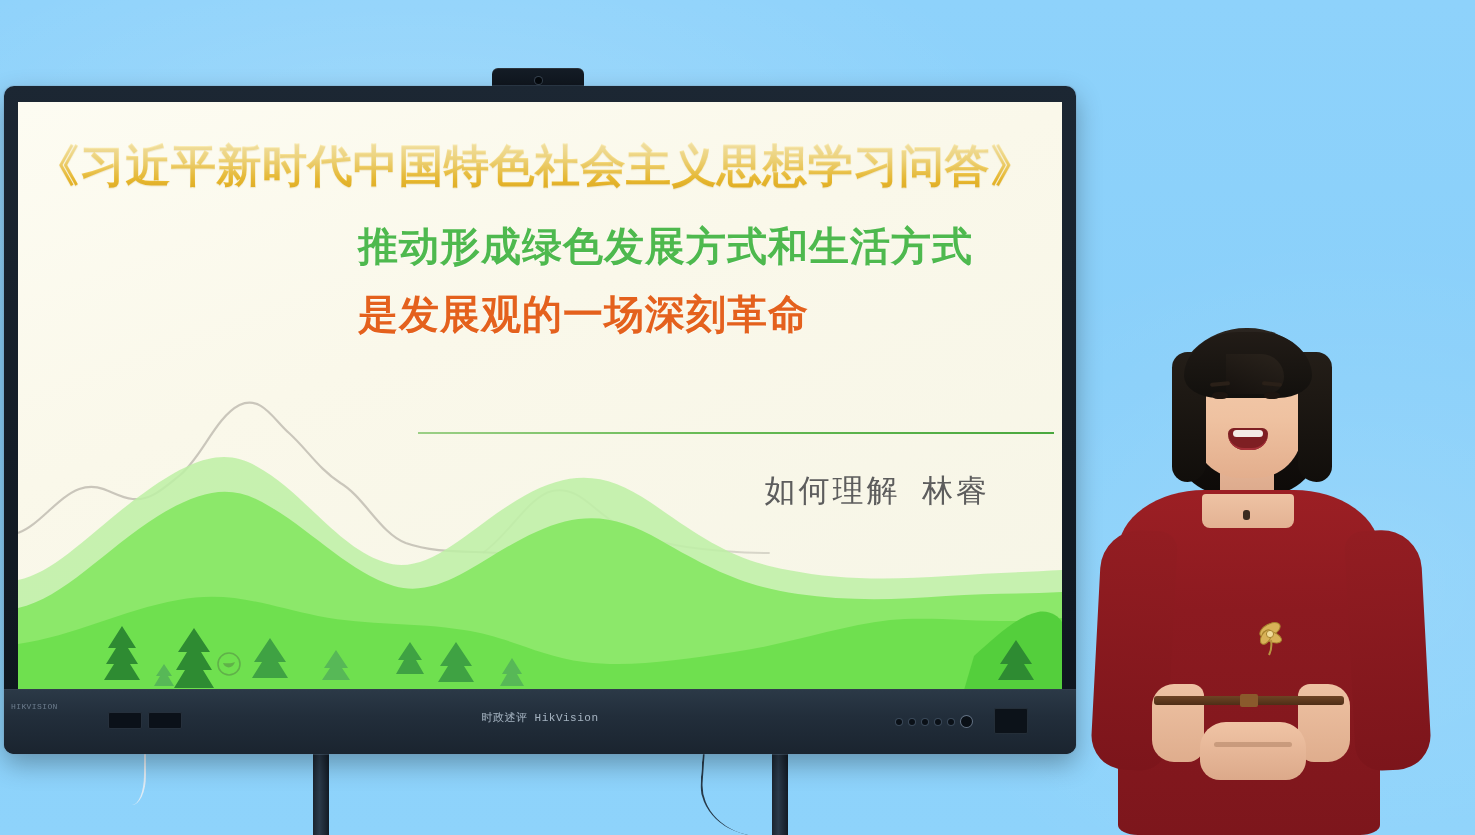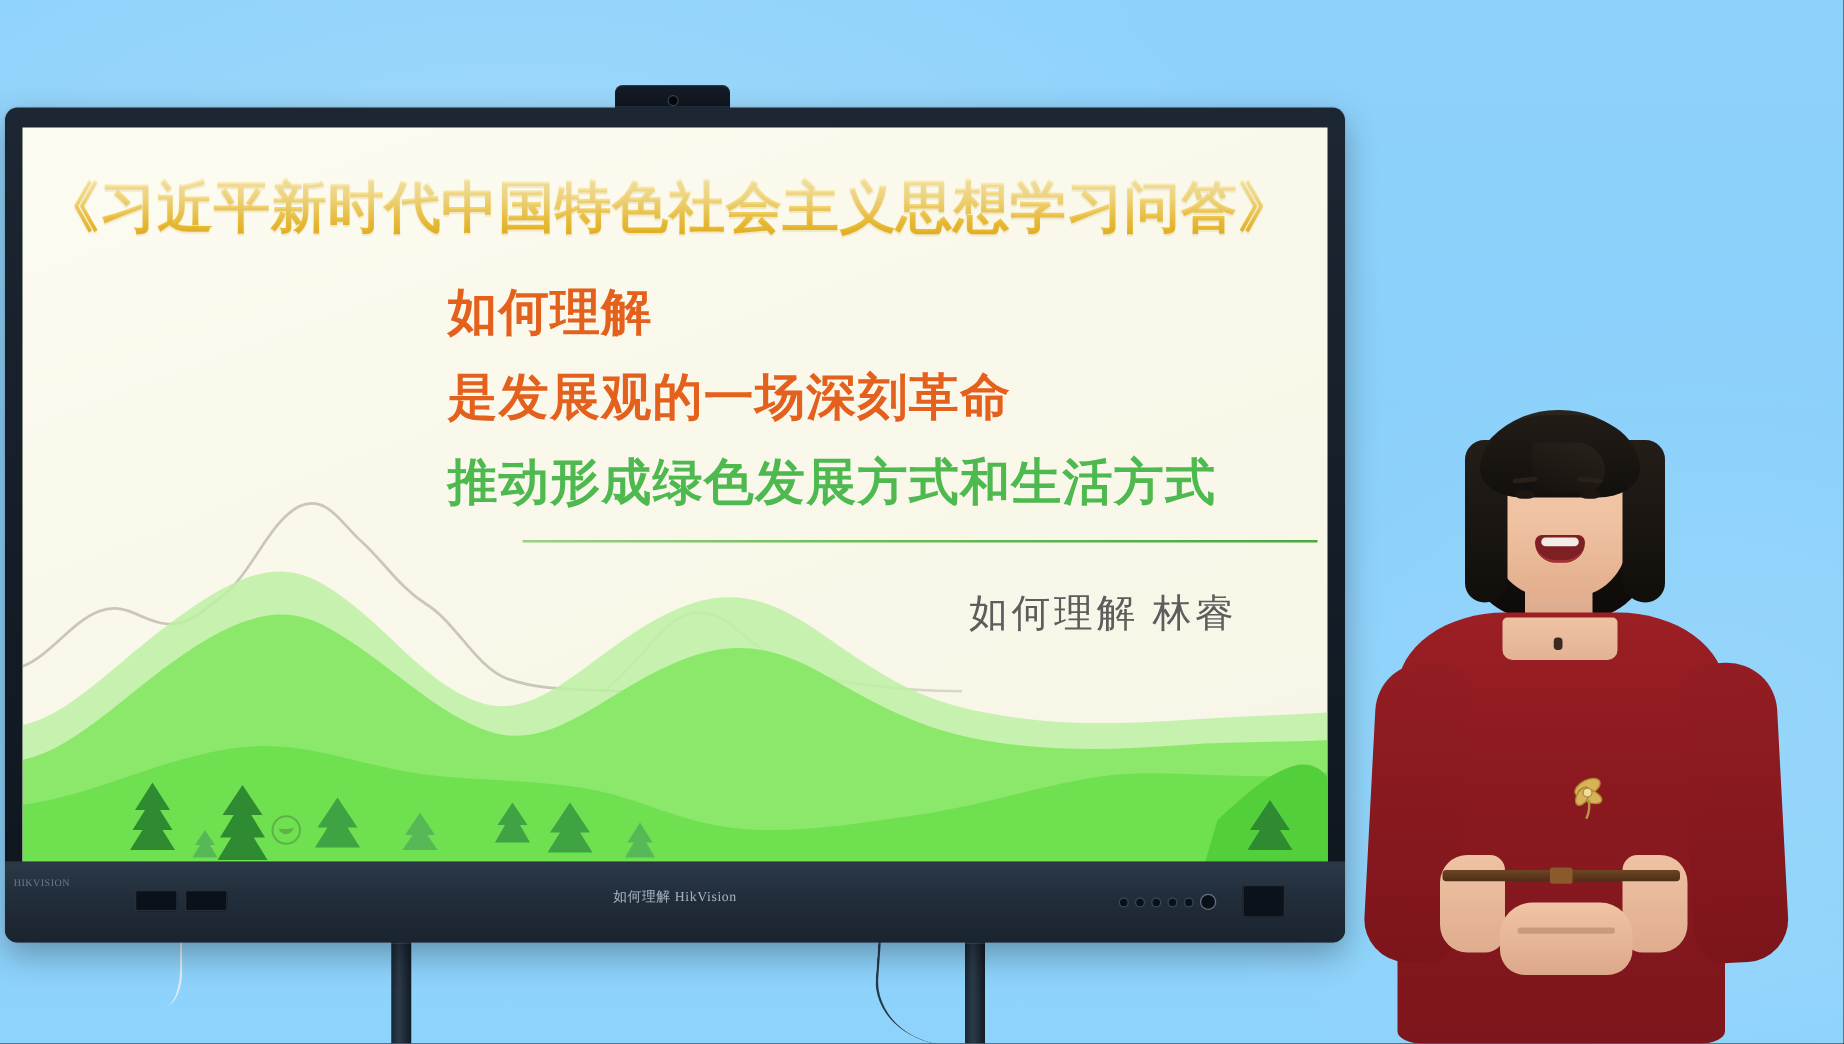--- a/index.html
+++ b/index.html
@@ -6,21 +6,21 @@
   html, body {
     margin: 0;
     padding: 0;
     background: #000;
   }
   #scene {
     position: relative;
     width: 1475px;
     height: 835px;
     overflow: hidden;
-    font-family: Liberation Serif, serif;
+    font-family: Liberation Mono, monospace;
     background: linear-gradient(180deg, #8ed2fb 0%, #8ad0fa 45%, #8ed3fb 100%);
   }
 
   
   .backdrop-sheen {
     position: absolute;
     left: 0; top: 0; right: 0; bottom: 0;
     background:
       radial-gradient(ellipse 60% 45% at 28% 18%, rgba(255,255,255,0.16), rgba(255,255,255,0) 70%),
       radial-gradient(ellipse 45% 60% at 92% 70%, rgba(255,255,255,0.10), rgba(255,255,255,0) 70%);
@@ -424,36 +424,35 @@
       </svg>
 
       <svg class="eco-badge" viewBox="0 0 26 26">
         <circle cx="13" cy="13" r="11" fill="none" stroke="#4f7a43" stroke-width="1.6"></circle>
         <path d="M7,12 C9,18 17,18 19,11 C15,13 10,12 7,12 Z" fill="#4f7a43"></path>
       </svg>
 
       <div class="slide-title">《习近平新时代中国特色社会主义思想学习问答》</div>
 
       <div class="line-block">
-        <div class="slide-line orange">如何理解</div>
+        <div class="slide-line green">推动形成绿色发展方式和生活方式</div>
         <div class="slide-line orange">是发展观的一场深刻革命</div>
-        <div class="slide-line green">推动形成绿色发展方式和生活方式</div>
       </div>
 
       <div class="rule"></div>
       <div class="byline">如何理解  林睿</div>
     </div>
 
     <div class="panel-chin">
       <div class="chin-brand-left">HIKVISION</div>
       <div class="chin-ports">
         <div class="chin-port"></div>
         <div class="chin-port"></div>
       </div>
-      <div class="chin-logo">如何理解 HikVision</div>
+      <div class="chin-logo">时政述评 HikVision</div>
       <div class="chin-keys">
         <div class="chin-key"></div>
         <div class="chin-key"></div>
         <div class="chin-key"></div>
         <div class="chin-key"></div>
         <div class="chin-key"></div>
         <div class="chin-key power"></div>
       </div>
       <div class="chin-slot"></div>
     </div>

